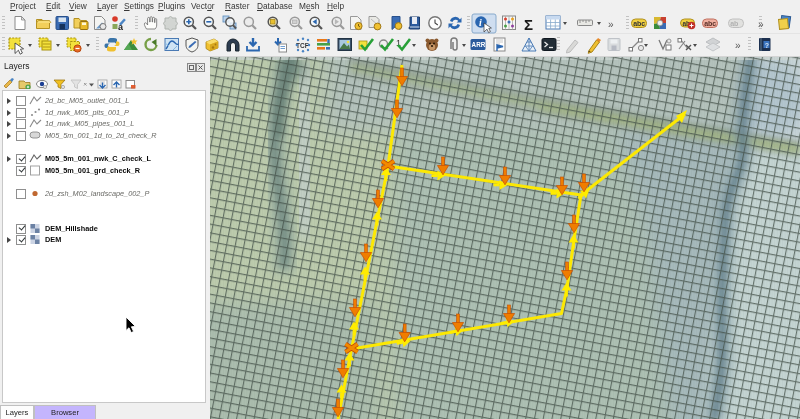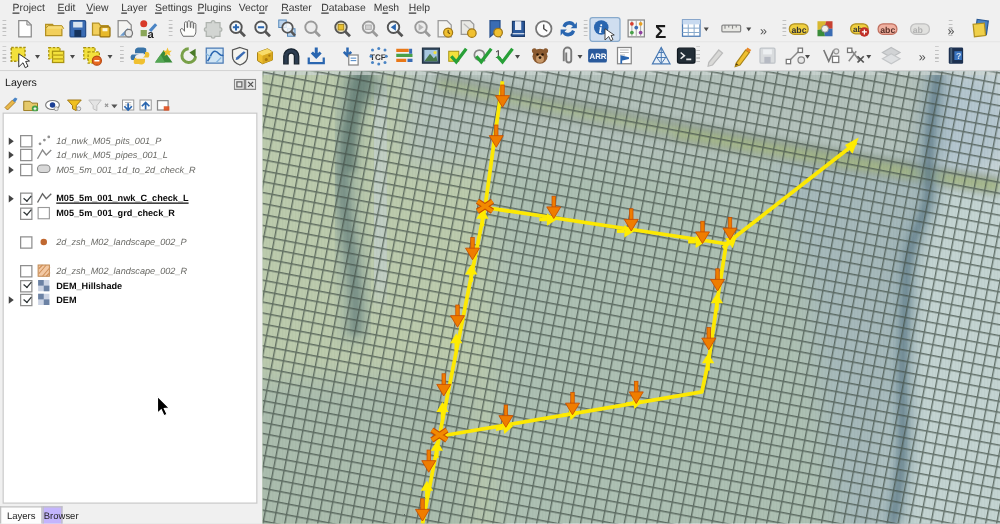--- a/index.html
+++ b/index.html
@@ -413,20 +413,28 @@
       <polygon points="87,6.5 92,6.5 89.5,9.5" fill="#555"></polygon>
 <rect x="96" y="3" width="9" height="8" fill="#fdfdfd" stroke="#999" stroke-width="0.8"></rect>
       <path d="M98 5 h5 M98 7 h5" stroke="#bbb" stroke-width="0.8"></path>
       <path d="M100.5 5.5 v5 m-3 -2.5 l3 3 3 -3" stroke="#2a66b0" stroke-width="1.4" fill="none"></path>
 <rect x="110" y="3" width="9" height="8" fill="#fdfdfd" stroke="#999" stroke-width="0.8"></rect>
       <path d="M114.5 10.5 v-5 m-3 2.5 l3 -3 3 3" stroke="#2a66b0" stroke-width="1.4" fill="none"></path>
 <rect x="124" y="3.5" width="8.5" height="7.5" fill="#fff" stroke="#8a8a8a" stroke-width="1"></rect>
       <rect x="129" y="8" width="4.5" height="3.5" fill="#e05020" opacity="0.9"></rect>
 </svg>
 <div id="plist">
+<div class="lr" style="top:4px">
+        <span class="exp"></span>
+        <span class="cb"></span>
+        <svg class="lic" viewBox="0 0 13 11">
+          <path d="M1 9 L5 2 L8 6 L12 2" fill="none" stroke="#8a8a8a" stroke-width="1.1"></path>
+        </svg>
+        <span class="lt">2d_bc_M05_outlet_001_L</span>
+      </div>
 <div class="lr" style="top:15.6px">
         <span class="exp"></span>
         <span class="cb"></span>
         <svg class="lic" viewBox="0 0 13 11">
           <g fill="#909090">
             <circle cx="3" cy="8" r="1.1"></circle>
             <circle cx="6.5" cy="5" r="1.1"></circle>
             <circle cx="10" cy="2.5" r="1.1"></circle>
           </g>
         </svg>
@@ -447,43 +455,35 @@
           <rect x="1" y="2" width="10" height="6" rx="3" fill="#d8d8d8" stroke="#8a8a8a" stroke-width="0.9"></rect>
         </svg>
         <span class="lt">M05_5m_001_1d_to_2d_check_R</span>
       </div>
 <div class="lr" style="top:62px">
         <span class="exp"></span>
         <span class="cb ck"></span>
         <svg class="lic" viewBox="0 0 13 11">
           <path d="M1 9 L5 2 L8 6 L12 2" fill="none" stroke="#666" stroke-width="1.1"></path>
         </svg>
-        <span class="lt"><b style="text-decoration:underline">M05_5m_001_nwk_C_check_L</b></span>
+        <span class="lt"><b style="">M05_5m_001_nwk_C_check_L</b></span>
       </div>
 <div class="lr" style="top:73.6px">
         <span class="cb ck"></span>
         <svg class="lic" viewBox="0 0 13 11">
           <rect x="1.5" y="1" width="9" height="9" fill="#fff" stroke="#999" stroke-width="0.9"></rect>
         </svg>
         <span class="lt"><b>M05_5m_001_grd_check_R</b></span>
       </div>
 <div class="lr" style="top:96.8px">
         <span class="cb"></span>
         <svg class="lic" viewBox="0 0 13 11">
           <circle cx="6" cy="5.5" r="2.6" fill="#c06830"></circle>
         </svg>
         <span class="lt">2d_zsh_M02_landscape_002_P</span>
-      </div>
-<div class="lr" style="top:120px">
-        <span class="cb"></span>
-        <svg class="lic" viewBox="0 0 13 11">
-          <rect x="1.5" y="1" width="9" height="9" fill="#f3c9a4" stroke="#c08850" stroke-width="0.8"></rect>
-          <path d="M2 8 l6-7 M2 4 l3-3 M5 10 l6-7 M8 10 l3-3" stroke="#d09058" stroke-width="0.9"></path>
-        </svg>
-        <span class="lt">2d_zsh_M02_landscape_002_R</span>
       </div>
 <div class="lr" style="top:131.6px">
         <span class="cb ck"></span>
         <svg class="lic" viewBox="0 0 13 11">
           <rect x="1.5" y="1" width="9" height="9" fill="#ccd4e4"></rect>
           <rect x="1.5" y="1" width="4.5" height="4.5" fill="#6c82a4"></rect>
           <rect x="6" y="5.5" width="4.5" height="4.5" fill="#6c82a4"></rect>
         </svg>
         <span class="lt"><b>DEM_Hillshade</b></span>
       </div>
@@ -496,21 +496,21 @@
           <rect x="6" y="5.5" width="4.5" height="4.5" fill="#6c82a4"></rect>
         </svg>
         <span class="lt"><b>DEM</b></span>
       </div>
 <svg style="position:absolute;left:122px;top:226px;width:12px;height:17px" viewBox="0 0 12 17">
         <polygon points="1,0 1,13.5 4,10.8 6.2,15.6 8.6,14.5 6.4,9.8 10.4,9.4" fill="#000" stroke="#fff" stroke-width="0.9"></polygon>
       </svg>
 </div>
 <div id="tabs">
 <div class="tab" style="left:0;width:34px;background:#fdfdfd;border:1px solid #c0c0c0;border-bottom:none;box-sizing:border-box">Layers</div>
-<div class="tab" style="left:34px;width:16px;background:#c4b5fd;border:1px solid #c0c0c0;border-bottom:none;box-sizing:border-box">Browser</div>
+<div class="tab" style="left:34px;width:62px;background:#c4b5fd;border:1px solid #c0c0c0;border-bottom:none;box-sizing:border-box">Browser</div>
 </div>
 </div>
 <svg id="map" viewBox="0 0 590 362">
 <defs>
 <filter id="b3" x="-40%" y="-40%" width="180%" height="180%">
         <feGaussianBlur stdDeviation="3"></feGaussianBlur>
       </filter>
 <filter id="b6" x="-40%" y="-40%" width="180%" height="180%">
         <feGaussianBlur stdDeviation="6"></feGaussianBlur>
       </filter>

